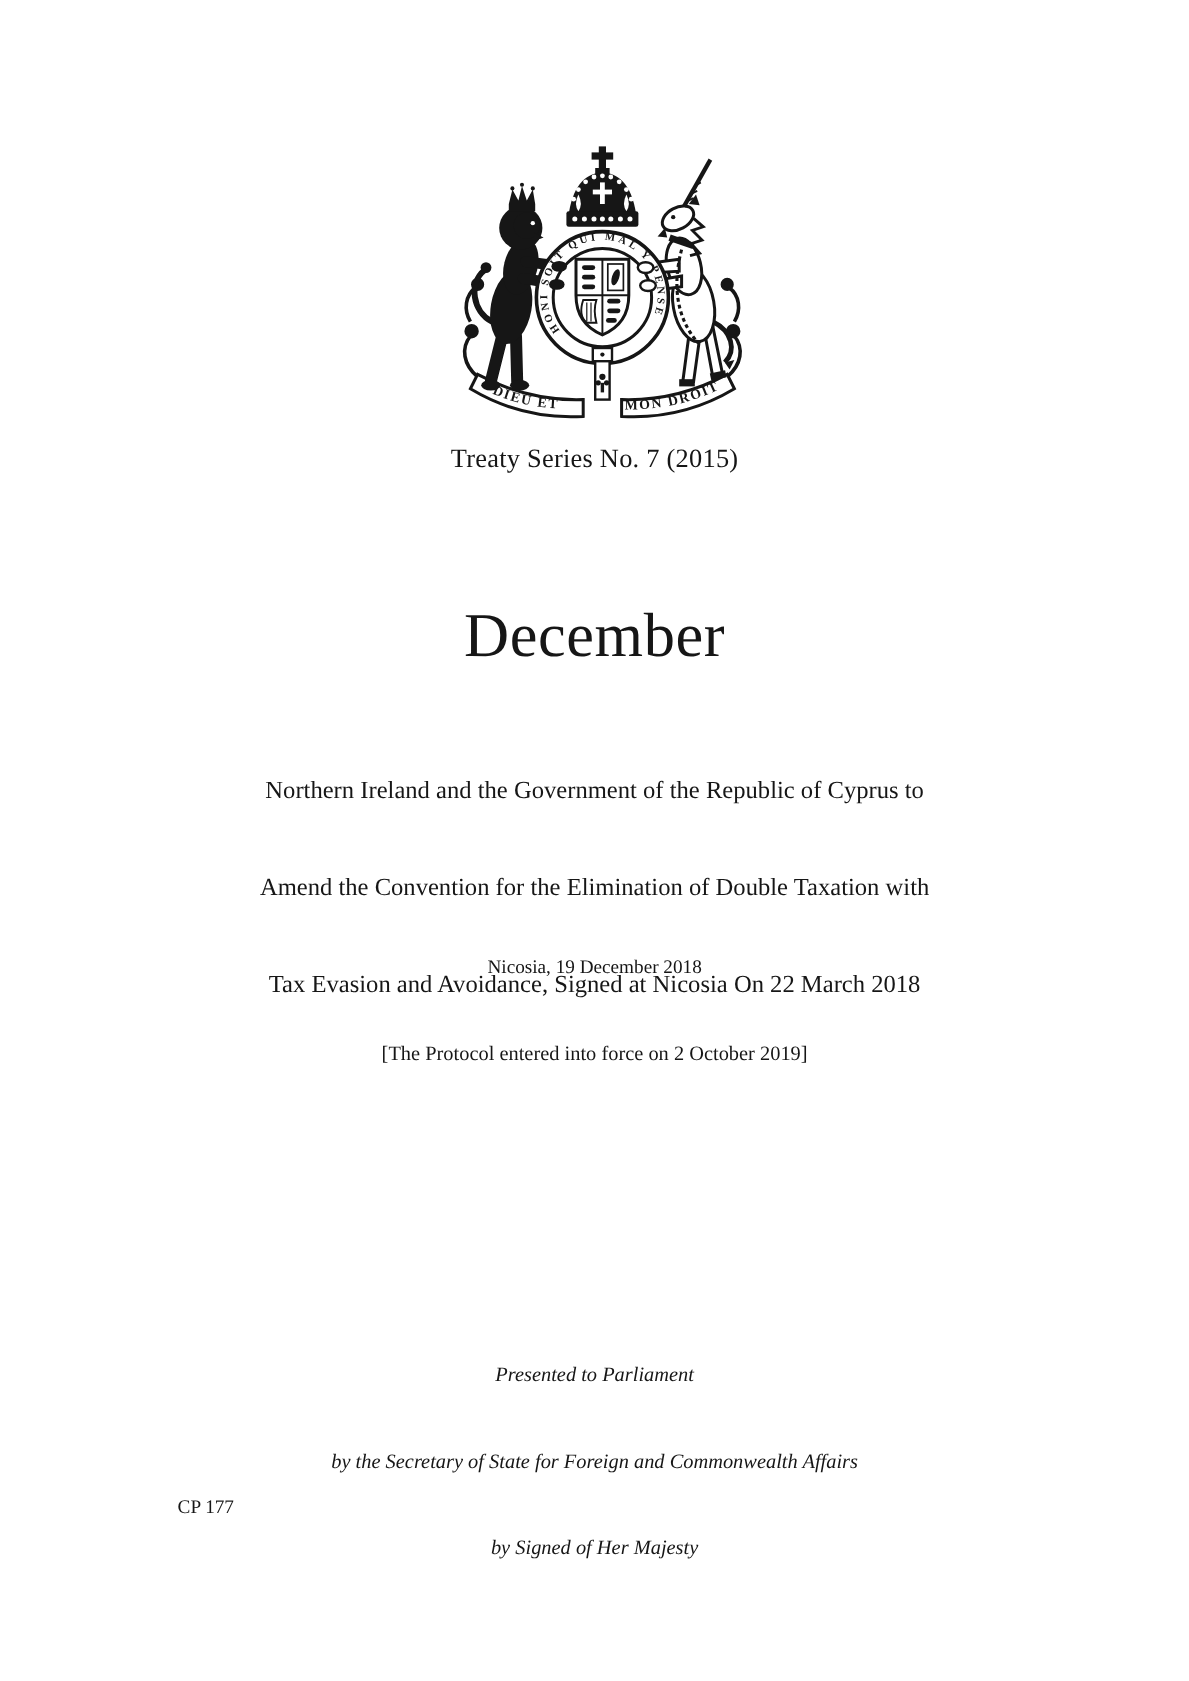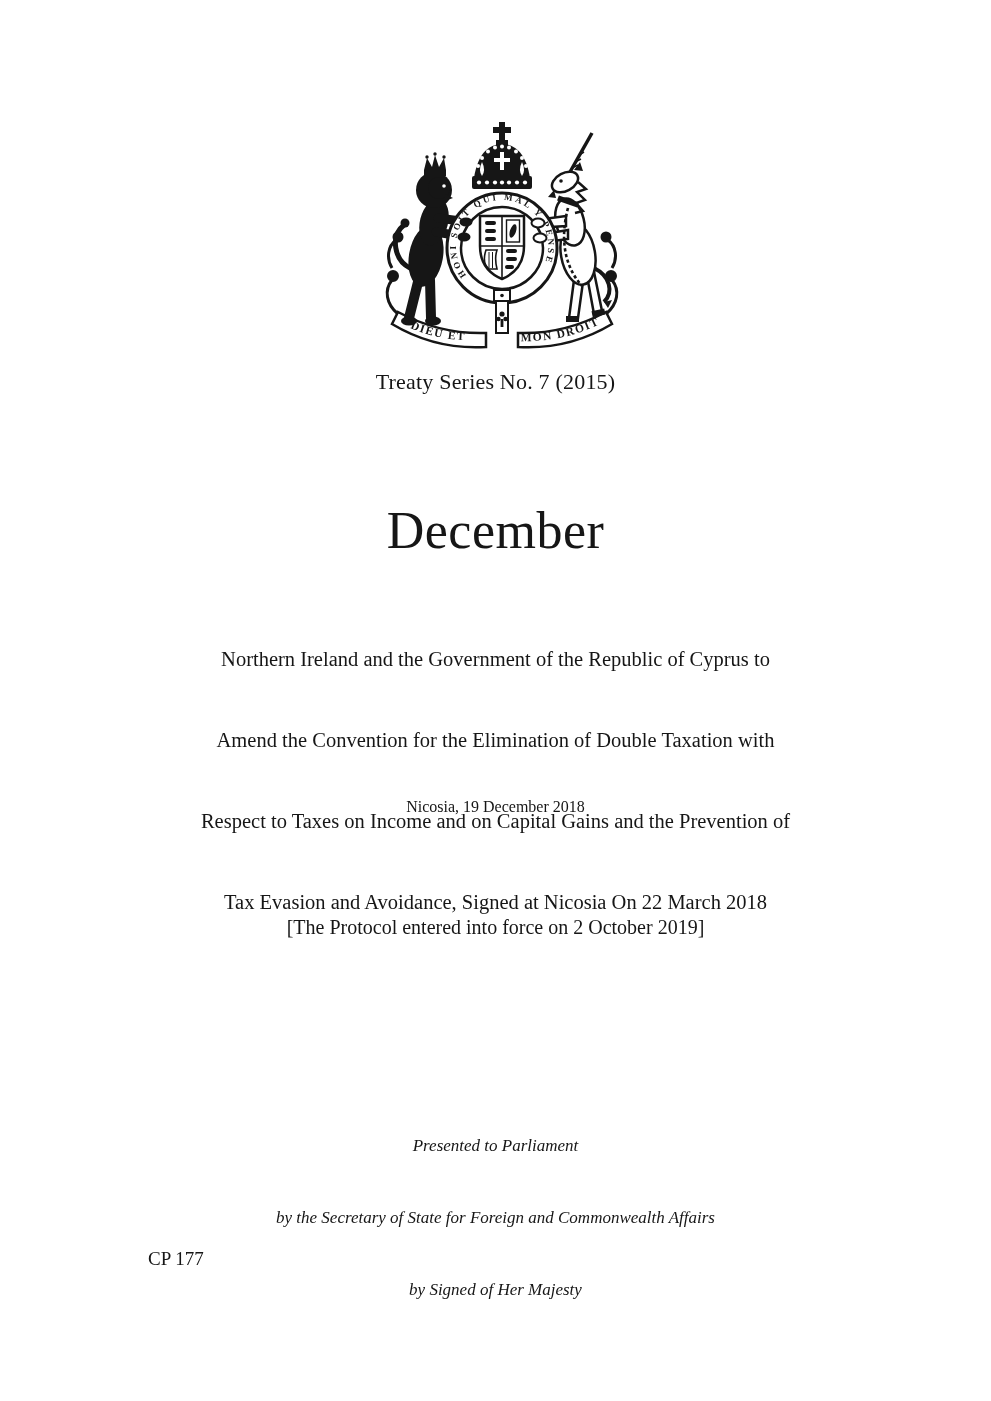--- a/index.html
+++ b/index.html
@@ -11,24 +11,24 @@
     color:#161616;
     overflow:hidden;
   }
   .center-line{position:absolute;left:0;width:100%;text-align:center;white-space:pre;}
   .arms-wrap{position:absolute;top:118px;left:382px;width:240px;height:236px;}
   .series{top:369px;font-size:22px;letter-spacing:.2px;}
   .doc-title{top:501px;font-size:52px;letter-spacing:.5px;}
   .subtitle{top:592px;font-size:20.5px;line-height:27px;}
   .subtitle div{white-space:pre;}
   .place-date{top:798px;font-size:16px;}
-  .force-note{top:916px;font-size:20px;}
+  .force-note{top:868px;font-size:17px;}
   .presented{top:1086px;font-size:17px;line-height:24px;font-style:italic;}
   .presented div{white-space:pre;}
-  .cp-number{position:absolute;left:148px;top:1248px;font-size:19px;}
+  .cp-number{position:absolute;left:148px;top:1248px;font-size:16px;}
   svg text{font-family:"Liberation Serif","DejaVu Serif",serif;font-weight:bold;fill:#161616;}
 </style>
 </head>
 <body>
 
 <div class="page">
 
   <div class="arms-wrap">
     <svg viewBox="0 0 240 234" width="240" height="234">
       <defs>
@@ -181,21 +181,20 @@
     </svg>
   </div>
 
   <div class="center-line series">Treaty Series No. 7 (2015)</div>
 
   <div class="center-line doc-title">December</div>
 
   <div class="center-line subtitle">
     <div>Northern Ireland and the Government of the Republic of Cyprus to</div>
     <div>Amend the Convention for the Elimination of Double Taxation with</div>
-    <div>Respect to Taxes on Income and on Capital Gains and the Prevention of</div>
     <div>Tax Evasion and Avoidance, Signed at Nicosia On 22 March 2018</div>
   </div>
 
   <div class="center-line place-date">Nicosia, 19 December 2018</div>
 
   <div class="center-line force-note">[The Protocol entered into force on 2 October 2019]</div>
 
   <div class="center-line presented">
     <div>Presented to Parliament</div>
     <div>by the Secretary of State for Foreign and Commonwealth Affairs</div>

